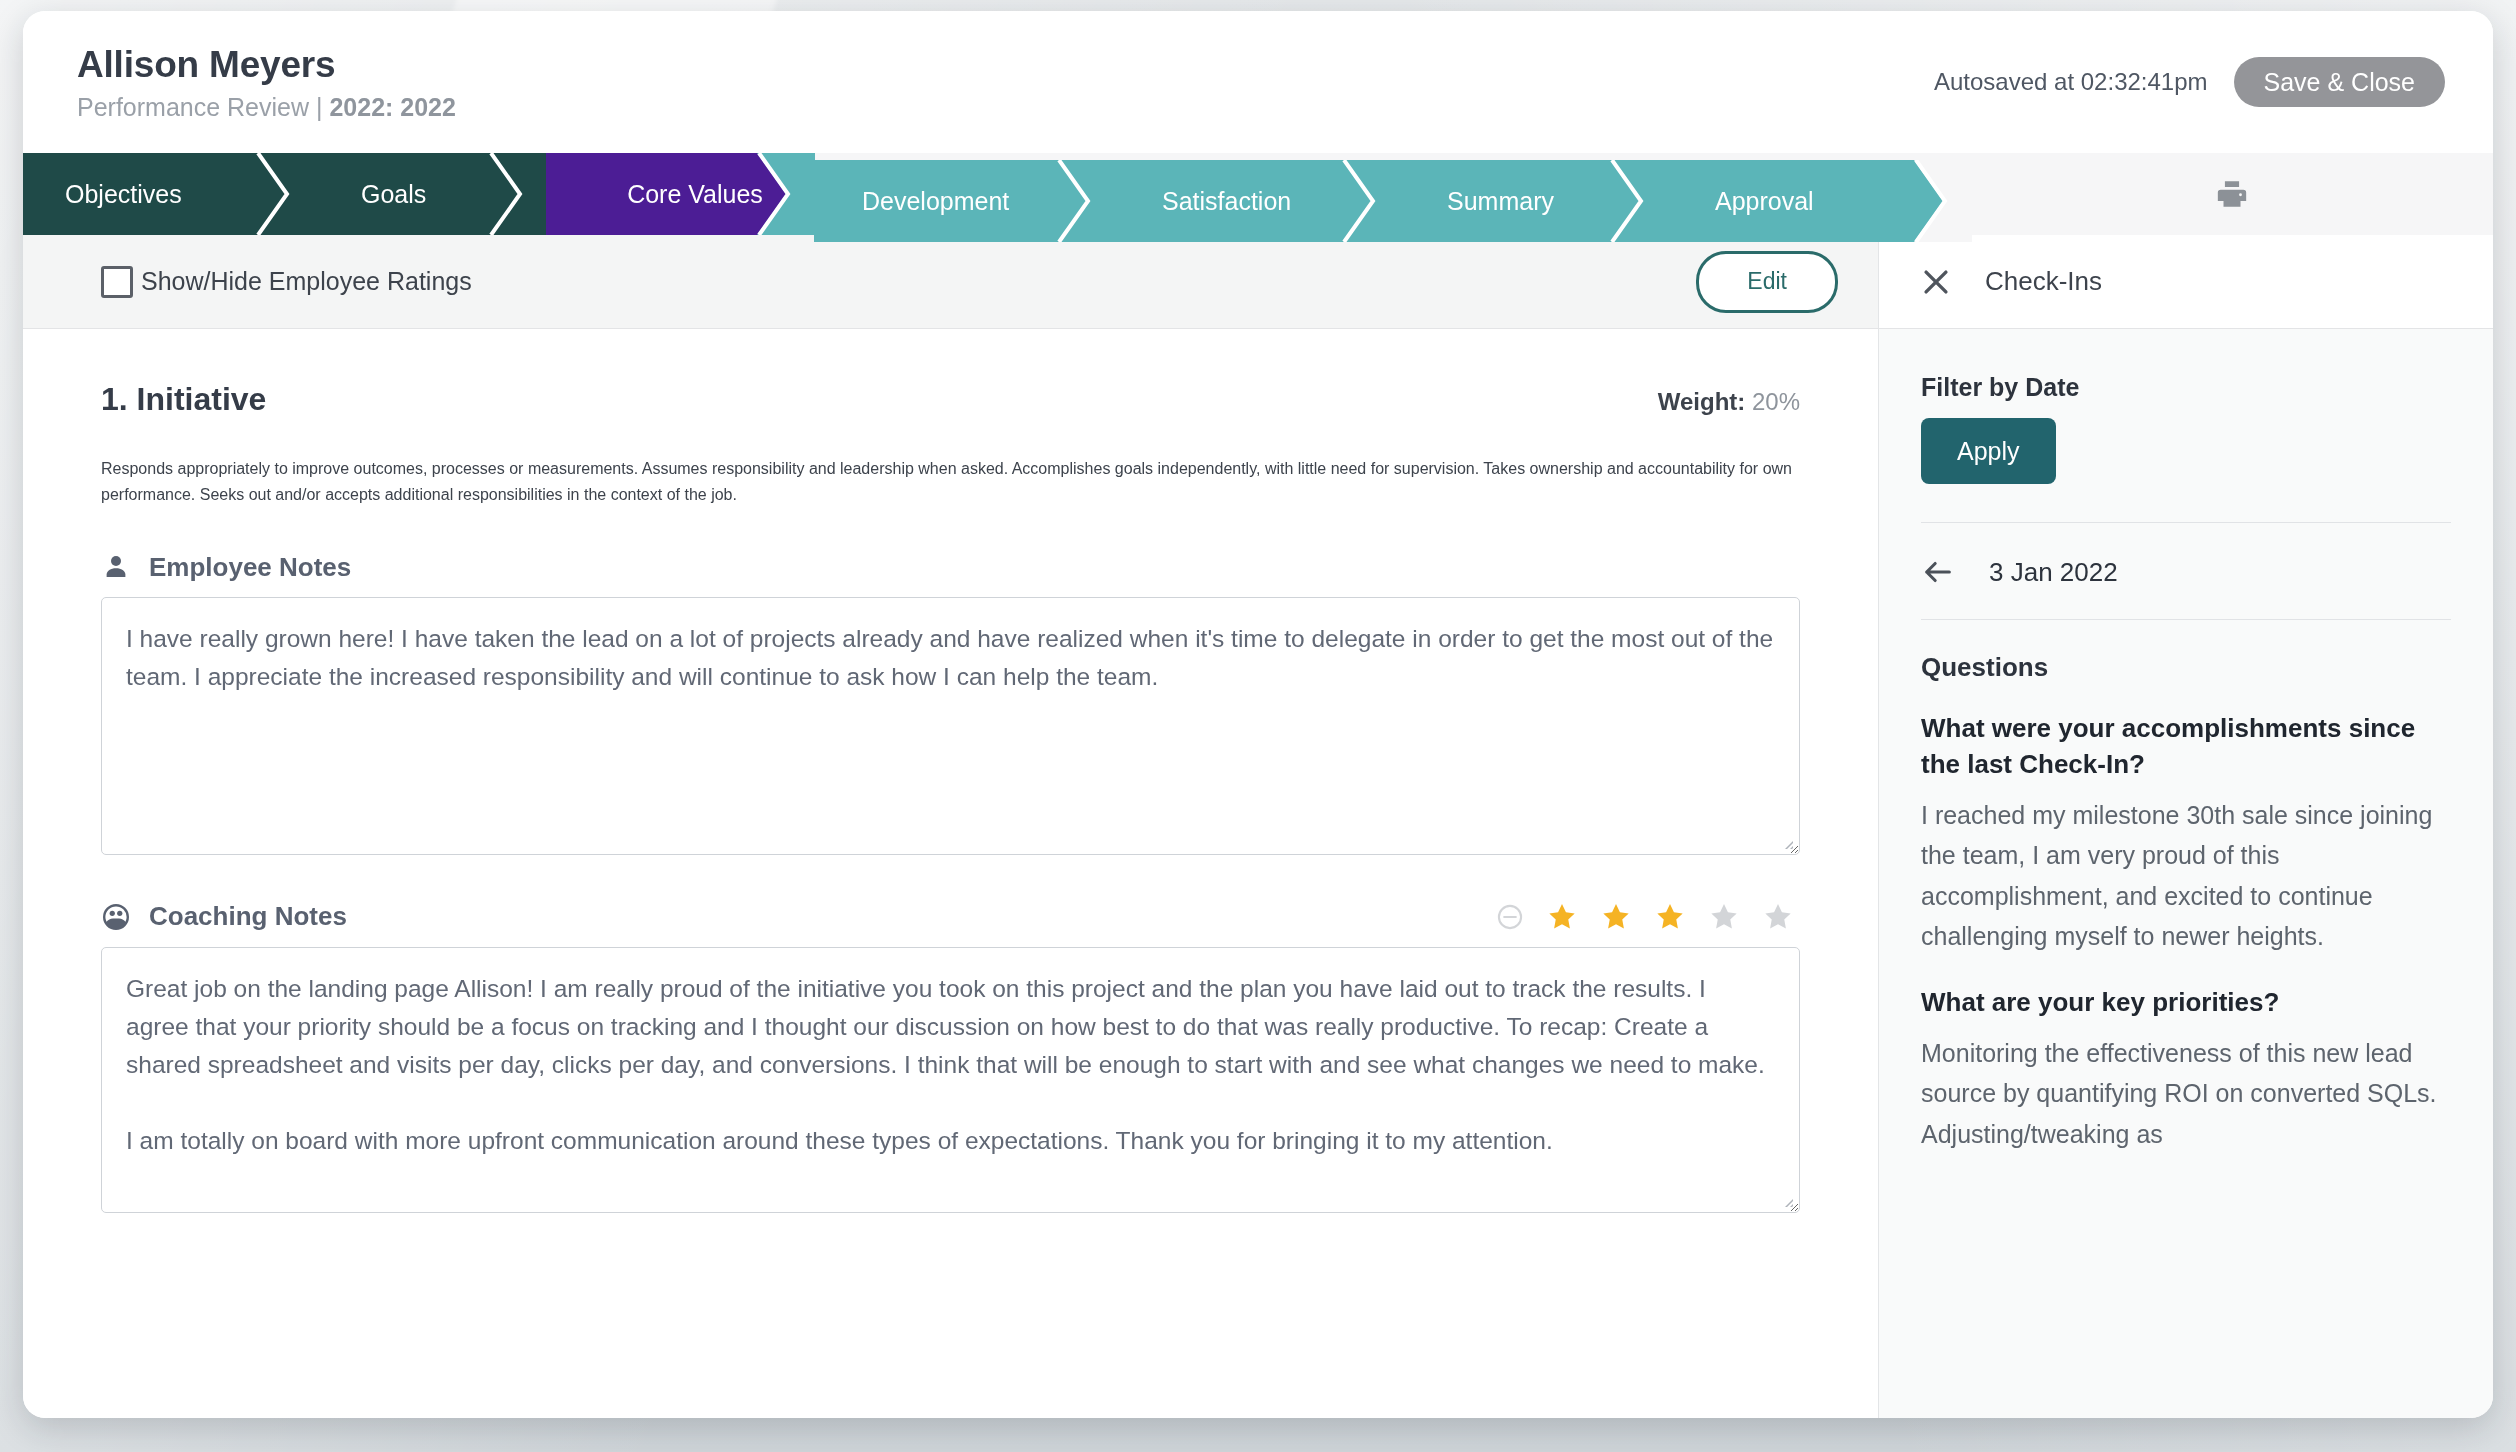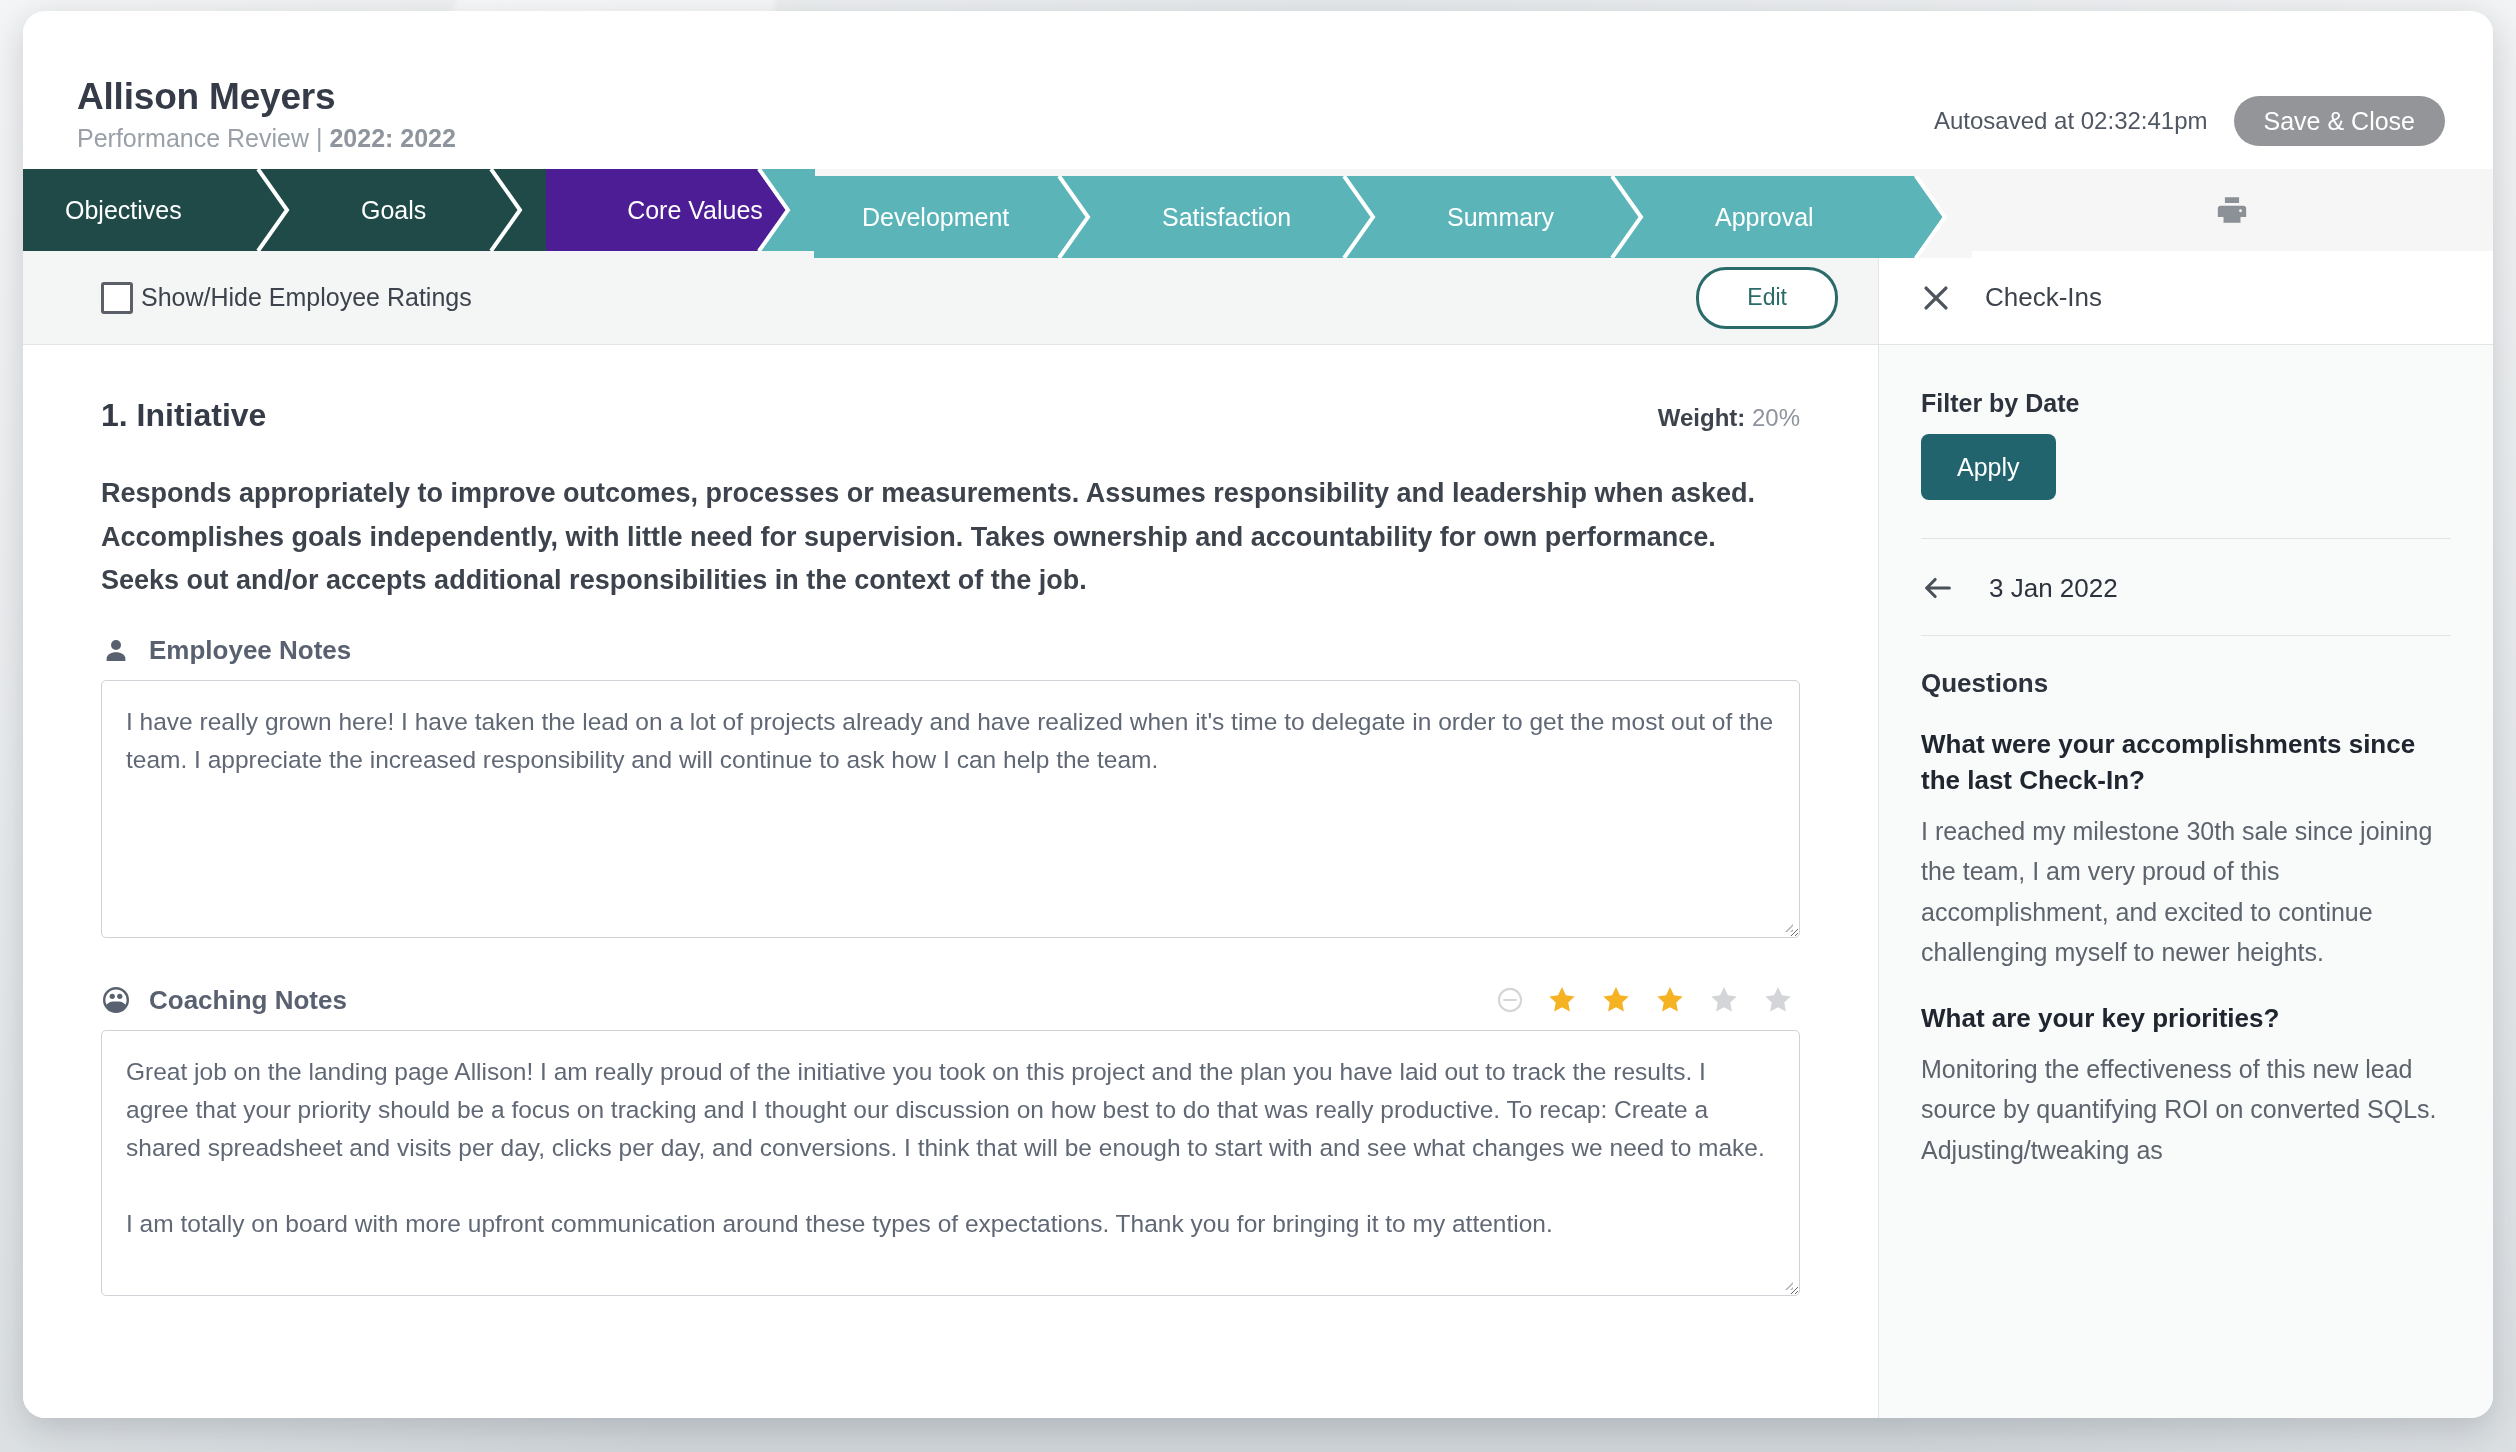--- a/index.html
+++ b/index.html
@@ -47,25 +47,24 @@
     overflow: hidden;
     display: flex;
     flex-direction: column;
   }
 
   
   .app-header {
     height: 142px;
     flex: 0 0 142px;
     display: flex;
-    align-items: center;
+    align-items: flex-start;
     justify-content: space-between;
     padding: 34px 48px 0 54px;
     background: #fff;
-    margin-top: 16px;
   }
   .hdr-left { display: flex; flex-direction: column; gap: 6px; }
   .emp-name {
     font-size: 37px;
     font-weight: bold;
     color: #353c48;
     letter-spacing: -0.2px;
     line-height: 1.1;
   }
   .review-meta {
@@ -216,26 +215,25 @@
     font-weight: bold;
     color: #353c48;
   }
   .weight {
     font-size: 24px;
     color: #8e949c;
   }
   .weight b { color: #3d434c; font-weight: bold; }
 
   .section-desc {
-    font-size: 27px;
+    font-size: 16px;
     line-height: 1.62;
     color: #3d434c;
     max-width: 1720px;
-    margin-bottom: 32px;
-    font-weight: bold;
+    margin-bottom: 44px;
   }
 
   .field-label-row {
     display: flex;
     align-items: center;
     justify-content: space-between;
     margin-bottom: 14px;
     padding-right: 6px;
   }
   .field-label {

